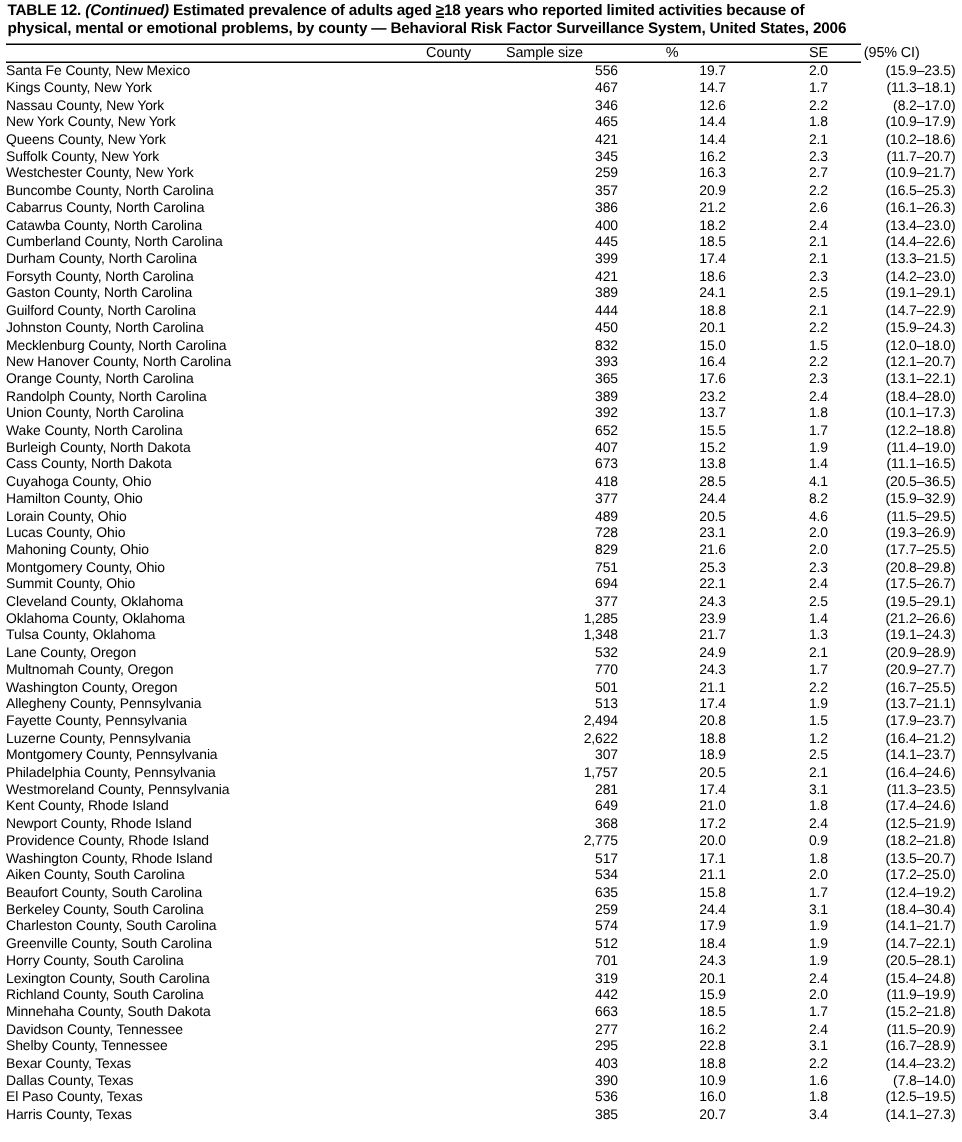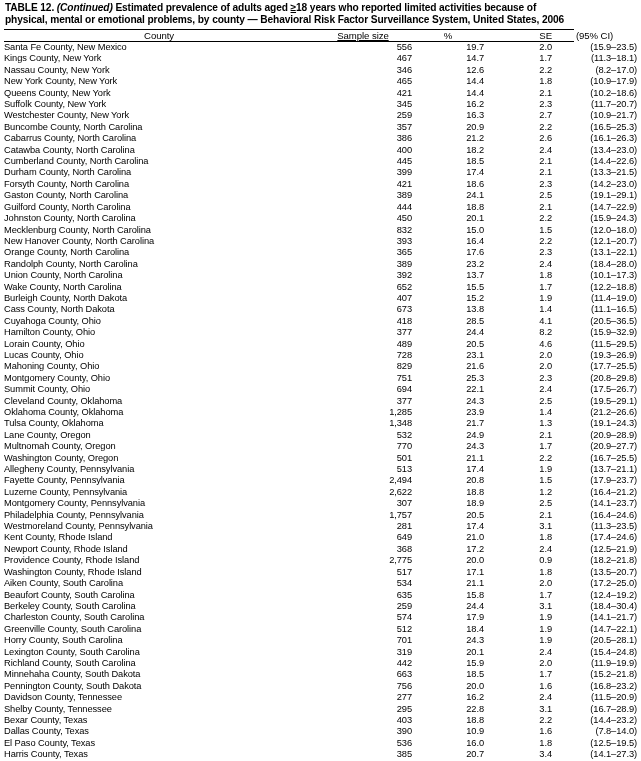--- a/index.html
+++ b/index.html
@@ -72,22 +72,22 @@
   col.c-pct    { width: 72px; }
   col.c-se     { width: 68px; }
   col.c-ci     { width: 85px; }
 
   thead th {
     font-size: 9.6px;
     padding-bottom: 1px;
     height: 13px;
     line-height: 13px;
   }
-  th.h-county { text-align: center; padding-left: 1px; }
-  th.h-n   { text-align: center; text-decoration: underline; }
+  th.h-county { text-align: right; padding-left: 1px; }
+  th.h-n   { text-align: center; }
   th.h-pct { text-align: center; }
   th.h-se  { text-align: right; }
   th.h-ci  { padding-right: 6px; }
 
   td.county { text-align: left; padding-left: 1px; }
   td.num-n   { text-align: right; padding-right: 28px; }
   td.num-pct { text-align: right; padding-right: 22px; }
   td.num-se  { text-align: right; padding-right: 26px; }
   td.num-ci  { text-align: right; padding-right: 6px; }
 </style>
@@ -520,27 +520,20 @@
           <td class="num-ci">(11.9–19.9)</td>
         </tr>
         <tr>
           <td class="county">Minnehaha County, South Dakota</td>
           <td class="num-n">663</td>
           <td class="num-pct">18.5</td>
           <td class="num-se">1.7</td>
           <td class="num-ci">(15.2–21.8)</td>
         </tr>
         <tr>
-          <td class="county">Pennington County, South Dakota</td>
-          <td class="num-n">756</td>
-          <td class="num-pct">20.0</td>
-          <td class="num-se">1.6</td>
-          <td class="num-ci">(16.8–23.2)</td>
-        </tr>
-        <tr>
           <td class="county">Davidson County, Tennessee</td>
           <td class="num-n">277</td>
           <td class="num-pct">16.2</td>
           <td class="num-se">2.4</td>
           <td class="num-ci">(11.5–20.9)</td>
         </tr>
         <tr>
           <td class="county">Shelby County, Tennessee</td>
           <td class="num-n">295</td>
           <td class="num-pct">22.8</td>

